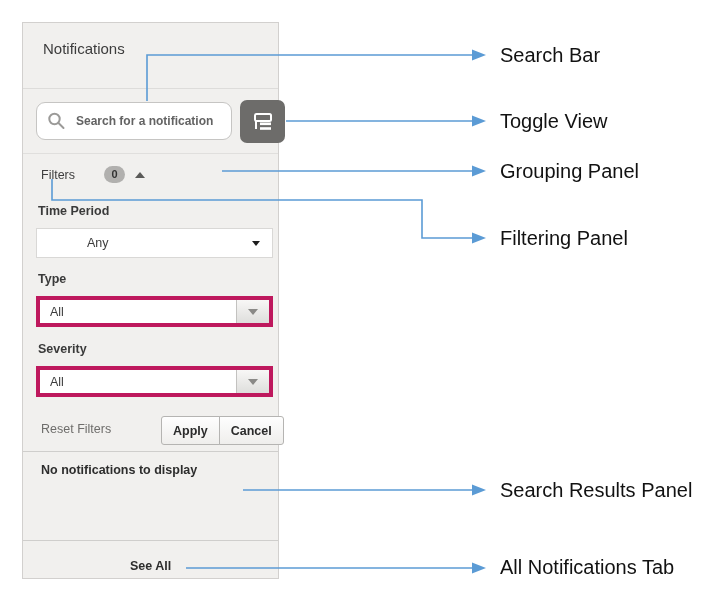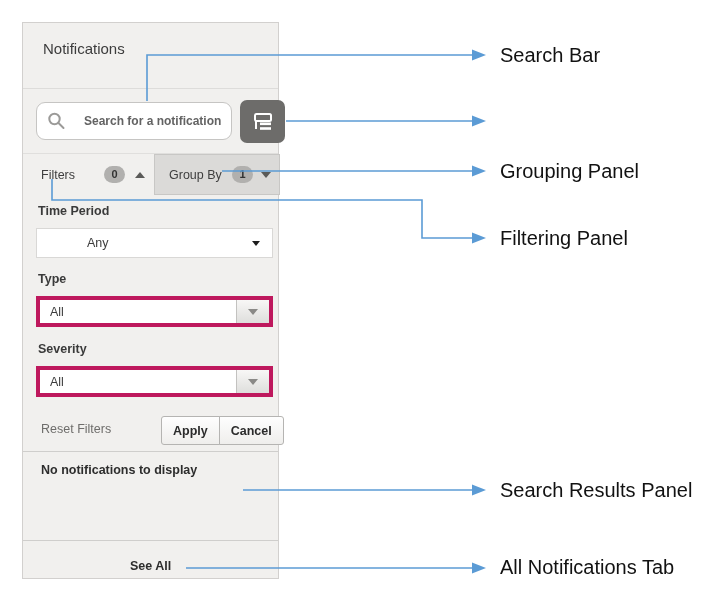--- a/index.html
+++ b/index.html
@@ -8,21 +8,21 @@
 
   
   .panel{position:absolute; left:22px; top:22px; width:257px; height:557px;
          background:#f1f0ee; border:1px solid #d2d0ce; box-sizing:border-box;}
   .panel-title{position:absolute; left:20px; top:17px; font-size:15px; color:#3c3c3c;}
   .hdr-divider{position:absolute; left:0; top:65px; width:100%; border-top:1px solid #dddcda;}
 
   .search-box{position:absolute; left:13px; top:79px; width:196px; height:38px; box-sizing:border-box;
               background:#fff; border:1px solid #c6c5c3; border-radius:9px; display:flex; align-items:center;}
   .search-box svg{margin-left:9px; flex:0 0 auto;}
-  .search-input{border:none; outline:none; background:transparent; width:140px; margin-left:15px;
+  .search-input{border:none; outline:none; background:transparent; width:140px; margin-left:7px;
                 font-family:"Liberation Sans", sans-serif; font-size:12px; font-weight:bold; color:#444;}
   .search-input::placeholder{color:#636363; font-weight:bold; opacity:1;}
 
   .toggle-btn{position:absolute; left:217px; top:77px; width:45px; height:43px; background:#6d6c6a;
               border:none; border-radius:7px; cursor:pointer; display:flex; align-items:center; justify-content:center;}
 
   
   .tabbar{position:absolute; left:0; top:130px; width:100%; height:41px; border-top:1px solid #e0dfdd;}
   .tab-filters{position:absolute; left:0; top:0; width:151px; height:41px; display:flex; align-items:center;}
   .tab-filters .lbl{margin-left:18px; font-size:12.5px; color:#3e3e3e;}
@@ -97,25 +97,20 @@
         <rect x="9" y="17.2" width="11" height="2.6" fill="#ffffff"></rect>
       </svg>
     </button>
 
     <div class="tabbar">
       <div class="tab-filters">
         <span class="lbl">Filters</span>
         <span class="badge">0</span>
         <span class="caret-up"></span>
       </div>
-      <div class="tab-group">
-        <span class="lbl">Group By</span>
-        <span class="badge">1</span>
-        <span class="caret-down"></span>
-      </div>
     </div>
 
     <div class="fld-label" style="top:181px;">Time Period</div>
     <div class="select" style="top:205px;padding-left:40px;">
       <span class="val">Any</span>
       <span class="arrow"></span>
     </div>
 
     <div class="fld-label" style="top:249px;">Type</div>
     <div class="combo" style="top:273px;">
@@ -156,18 +151,19 @@
       <path d="M147,101 L147,55 L483,55" marker-end="url(#arrw)"></path>
       <path d="M286,121 L483,121" marker-end="url(#arrw)"></path>
       <path d="M222,171 L483,171" marker-end="url(#arrw)"></path>
       <path d="M52,179 L52,200 L422,200 L422,238 L483,238" marker-end="url(#arrw)"></path>
       <path d="M243,490 L483,490" marker-end="url(#arrw)"></path>
       <path d="M186,568 L483,568" marker-end="url(#arrw)"></path>
     </g>
   </svg>
 
   <div class="anno" style="top:41px;">Search Bar</div>
+  <div class="anno" style="top:107px;">Toggle View</div>
   <div class="anno" style="top:157px;">Grouping Panel</div>
   <div class="anno" style="top:224px;">Filtering Panel</div>
   <div class="anno" style="top:476px;">Search Results Panel</div>
   <div class="anno" style="top:553px;">All Notifications Tab</div>
 
 </div>
 
 </body></html>

